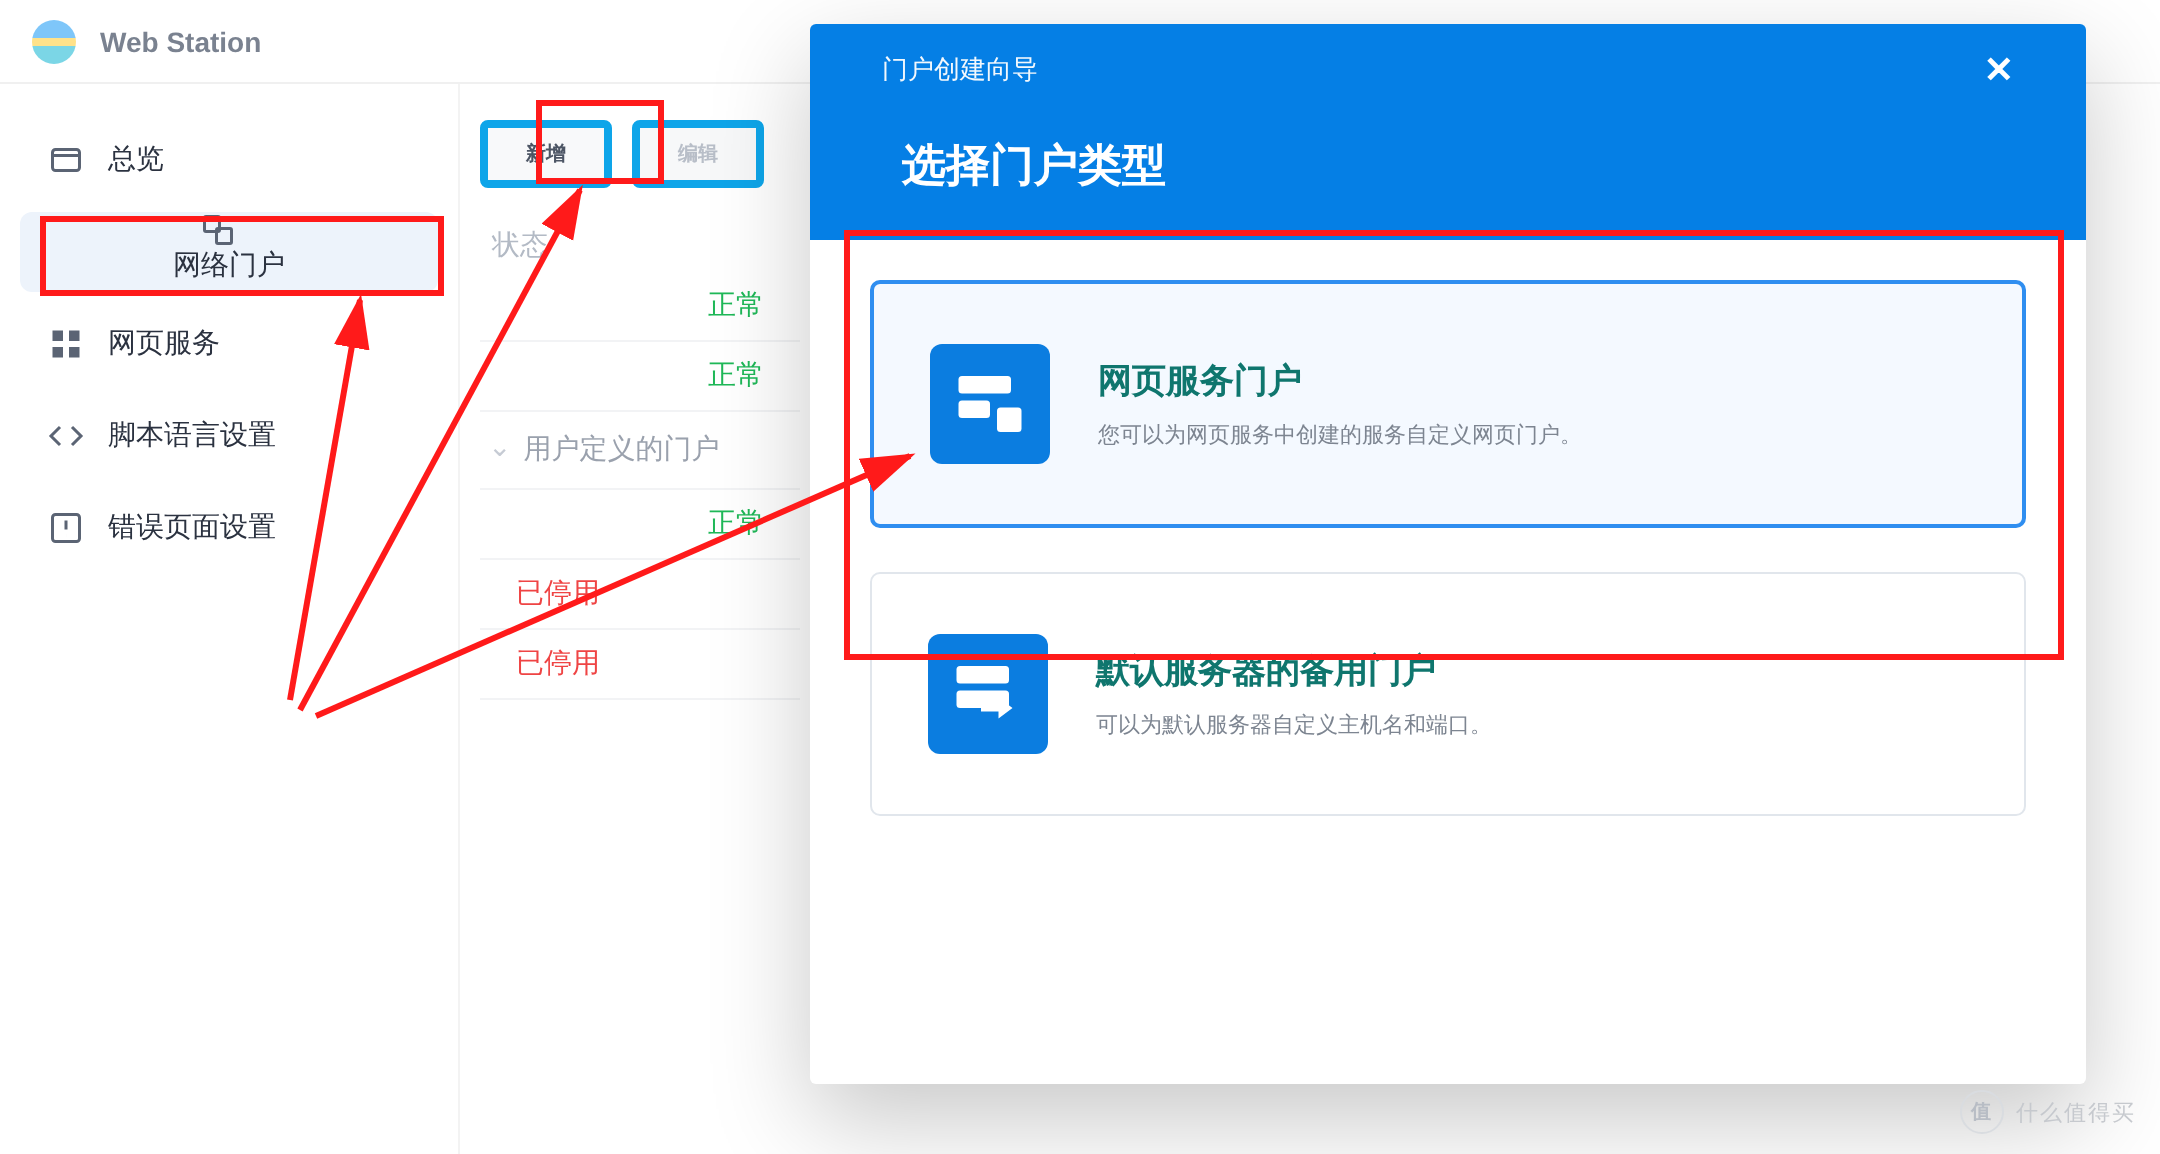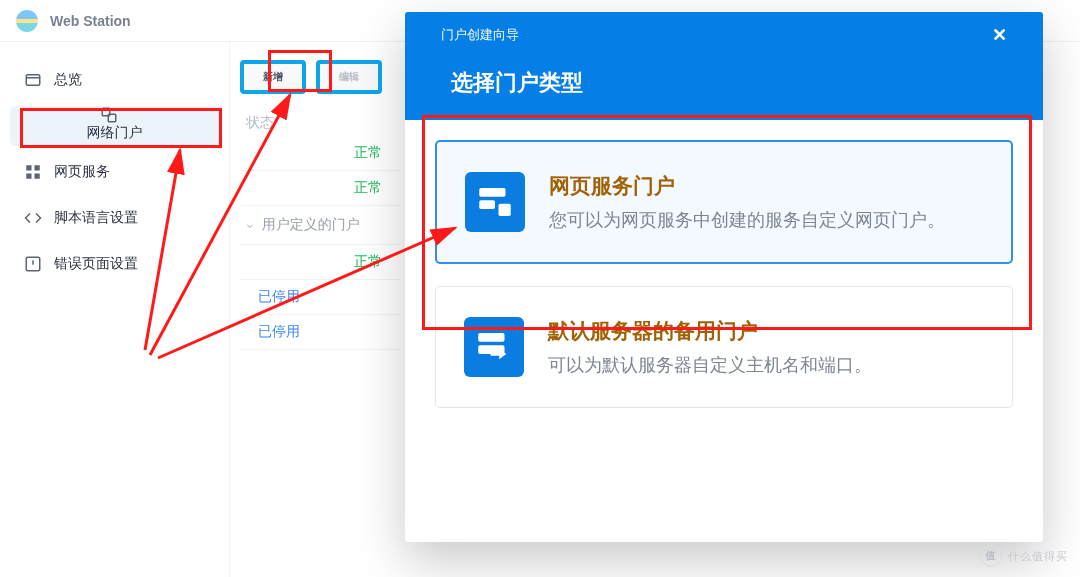--- a/index.html
+++ b/index.html
@@ -25,37 +25,37 @@
   .toolbar { display: flex; gap: 10px; }
   .tb-btn { min-width: 66px; height: 34px; border: 4px solid #0ea5e9; border-radius: 4px; background: #f8f9fa; color: #4c5564; font-size: 10px; display:flex; align-items:center; justify-content:center; cursor:pointer;font-weight:bold; }
   .tb-btn.disabled { color: #b8bec8; background:#f7f8f9; cursor:not-allowed; }
 
   .list { margin-top: 16px; font-size: 14px; width: 160px; }
   .list-header { color:#b3bac5; padding: 4px 6px; }
   .list-group   { color:#9aa1ad; padding: 10px 4px; border-bottom: 1px solid #f2f3f5; display:flex; align-items:center; gap:6px; }
   .list-group::before { content:"⌄"; display:inline-block; transform: translateY(-2px); color:#c6cbd4;}
   .list-row { padding: 8px 18px; border-bottom: 1px solid #f2f3f5; }
   .ok   { color:#1fb858;text-align:right; }
-  .stop { color:#3b82f6; }
+  .stop { color:#ef4444; }
 
   
   .modal { position: absolute; top: 12px; left: 405px; width: 638px; height: 530px; background:#fff; box-shadow: 0 18px 50px rgba(0,0,0,.22); border-radius: 3px; overflow: hidden; z-index: 10; }
   .modal-hd { background:#057fe5; padding: 14px 36px 22px; color:#fff; }
   .modal-hd-row { display:flex; justify-content:space-between; align-items:center; margin-bottom:24px; }
   .modal-wizard { font-size: 13px; opacity:.95; font-weight:500; }
   .modal-close { font-size:18px; cursor:pointer; font-weight:bold; line-height:1; }
   .modal-title { font-size: 22px; font-weight:700; padding-left:10px;}
 
   .option-list { padding: 20px 30px; display:flex; flex-direction:column; gap:22px; }
   .option { display:flex; gap:24px; padding: 30px 28px; border: 1px solid #e1e6ec; border-radius: 5px; cursor:pointer; align-items:center; }
   .option.selected { border: 2px solid #2f8ef0; background:#f4f9ff; }
   .opt-icon { width: 60px; height: 60px; border-radius: 6px; background:#0b7de0; display:flex; align-items:center; justify-content:center; flex-shrink:0; }
   .opt-icon svg { width: 42px; height:42px; }
-  .opt-text .t { font-size:21px; font-weight:600; color:#a16207; margin-bottom:8px;font-family:Liberation Mono, monospace; }
-  .opt-text .d { font-size:18px; color:#7d8591; }
+  .opt-text .t { font-size:17px; font-weight:600; color:#0f766e; margin-bottom:8px;font-family:Liberation Mono, monospace; }
+  .opt-text .d { font-size:11px; color:#7d8591; }
 
   
   .anno { position:absolute; border:3px solid #ff1a1a; pointer-events:none; z-index:20; }
   .a1 { left: 20px;  top: 108px; width: 202px; height: 40px; }
   .a2 { left: 268px; top: 50px;  width: 64px;  height: 42px; }
   .a3 { left: 422px; top: 115px; width: 610px; height: 215px; }
   svg.arrows { position:absolute; left:0; top:0; width:1080px; height:577px; pointer-events:none; z-index:19; }
 
   .wm { position:absolute; right:12px; bottom:10px; font-size:11px; color:#c6c9ce; letter-spacing:1px; z-index:30; display:flex; align-items:center; gap:6px;}
   .wm-badge{ width:22px; height:22px; border-radius:50%; border:1px solid #d9dce0; display:flex; align-items:center; justify-content:center; color:#b8bdc5; font-size:10px; font-weight:bold;}

